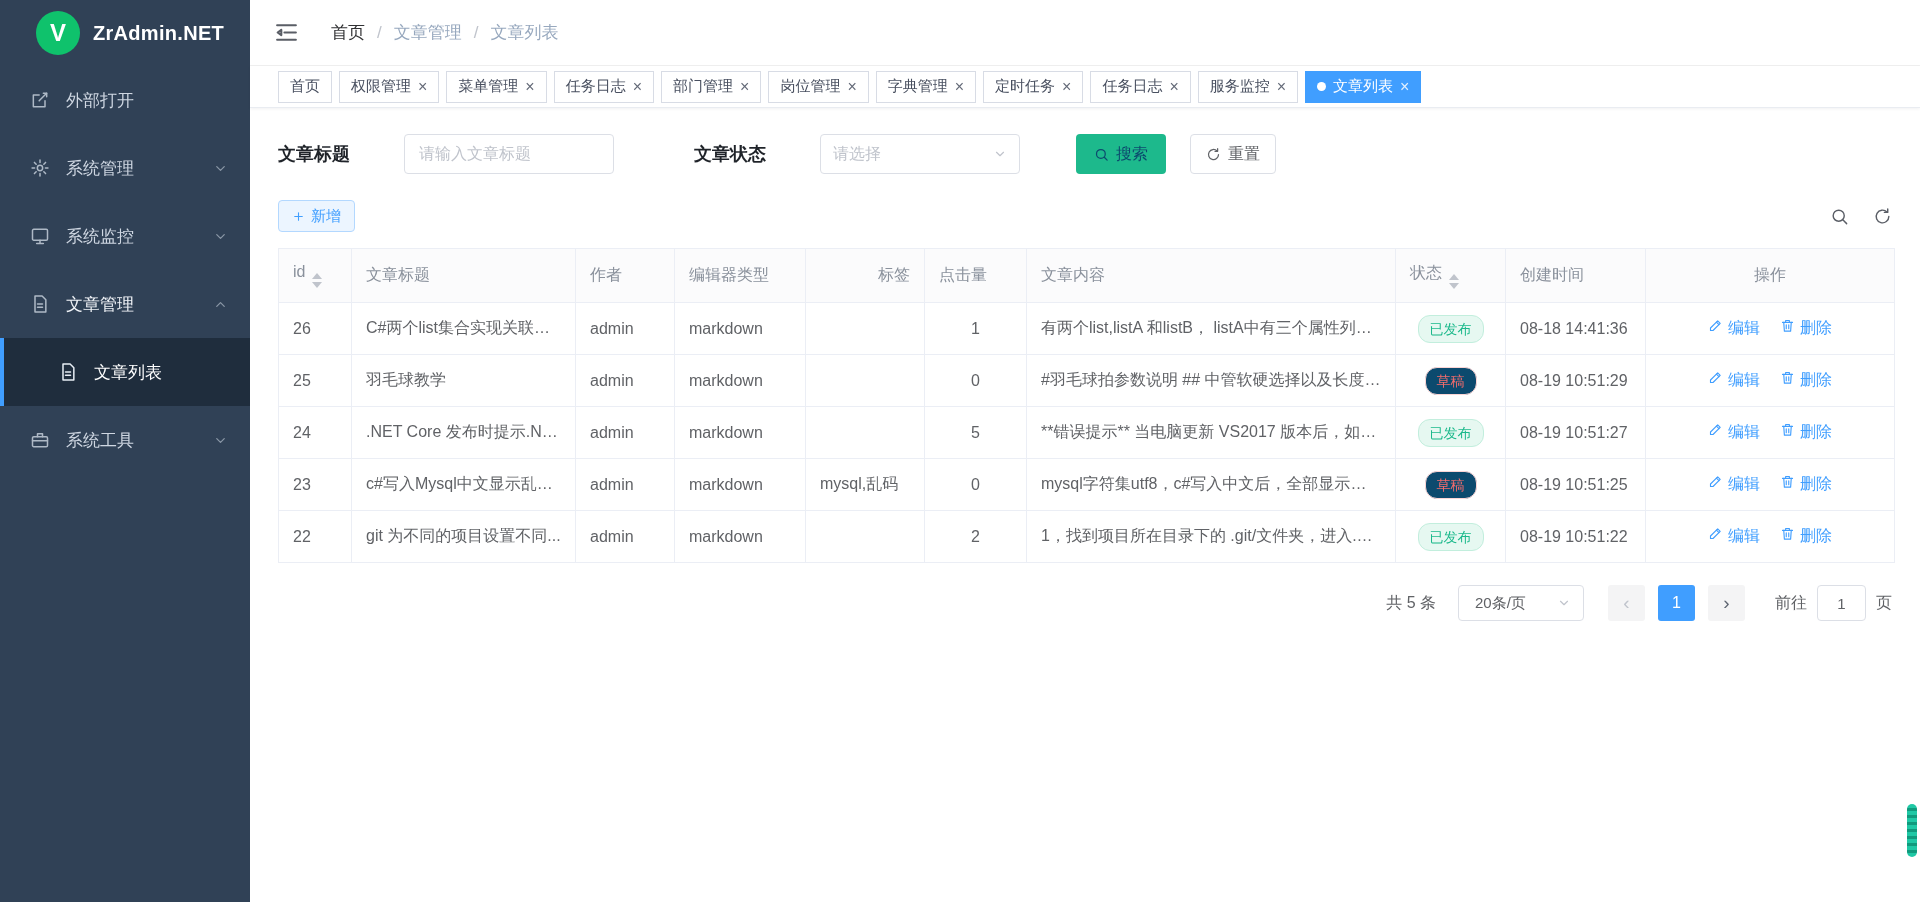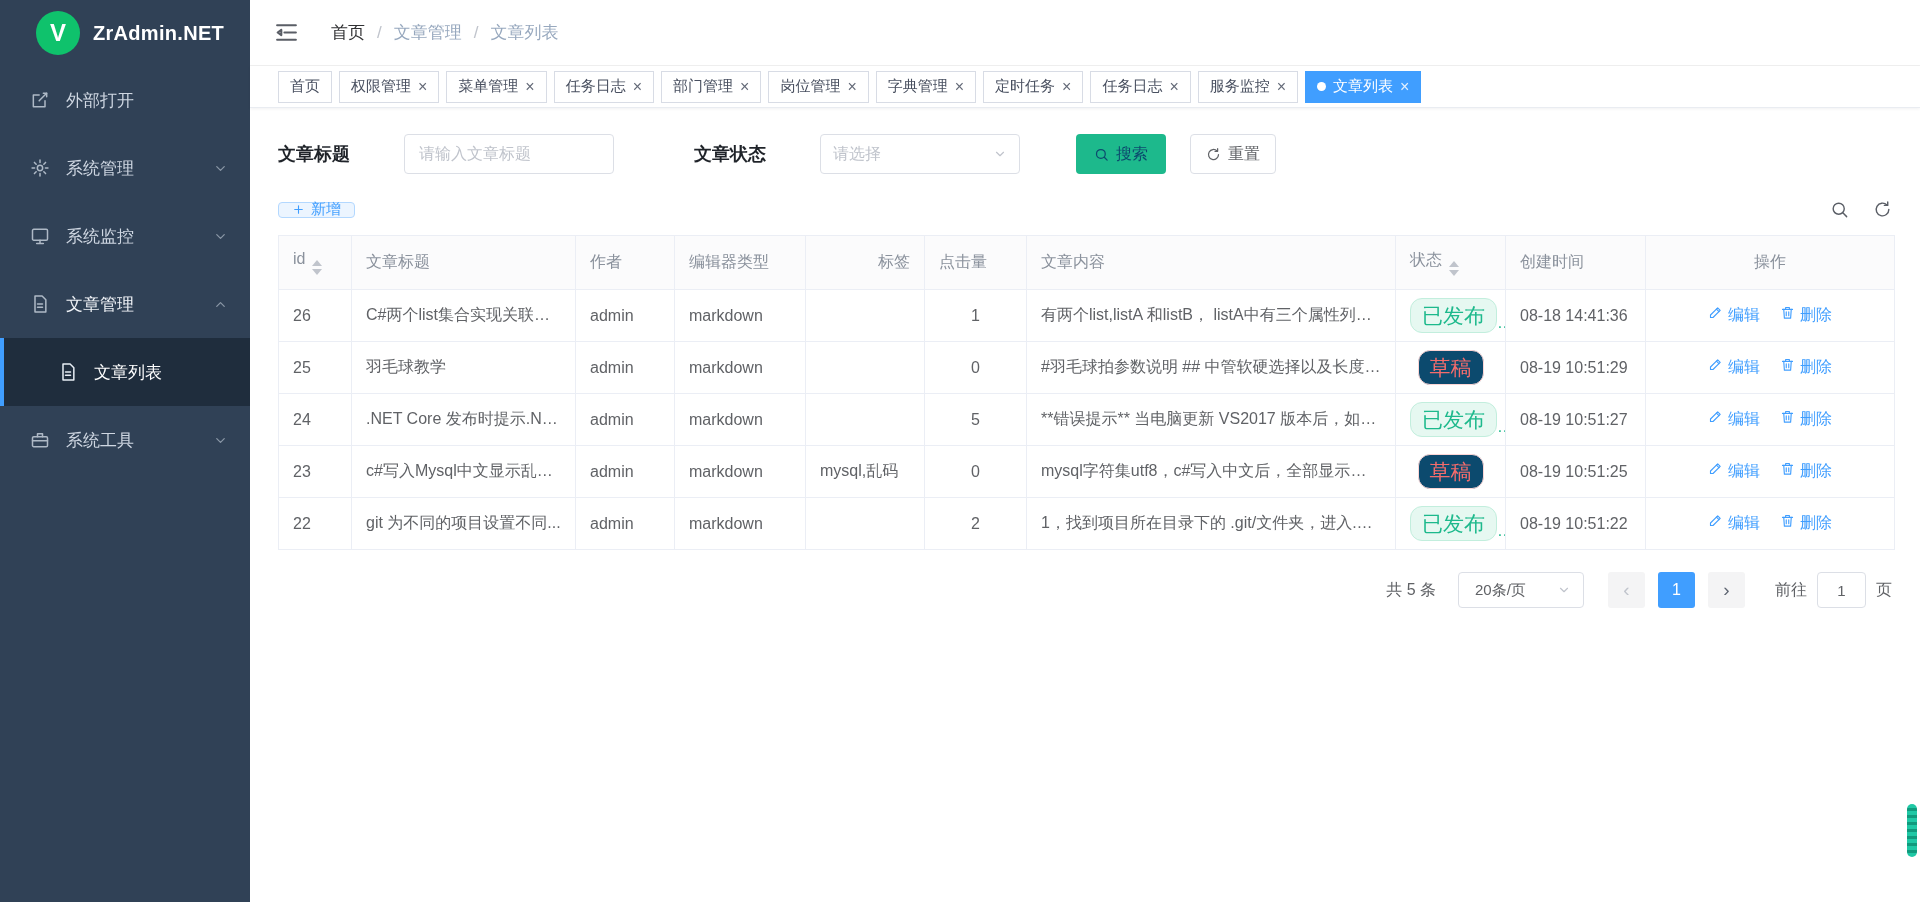--- a/index.html
+++ b/index.html
@@ -61,34 +61,34 @@
   .text-input::placeholder{color:#c0c4cc;}
   .select{width:200px;height:40px;border:1px solid #dcdfe6;border-radius:4px;display:flex;align-items:center;padding:0 12px;color:#c0c4cc;font-size:16px;margin-right:56px;cursor:pointer;background:#fff;}
   .sel-caret{margin-left:auto;color:#c0c4cc;display:flex;}
   .sel-caret svg{width:14px;height:14px;}
   .btn{height:40px;border-radius:4px;font-size:16px;display:inline-flex;align-items:center;gap:7px;cursor:pointer;}
   .btn svg{width:15px;height:15px;}
   .btn-search{background:#1db98c;color:#0c4a6e;padding:0 18px;margin-right:24px;border:none;justify-content:flex-end;}
   .btn-reset{background:#fff;border:1px solid #dcdfe6;color:#606266;padding:0 15px;}
 
   .toolbar{margin-top:26px;display:flex;align-items:center;}
-  .btn-add{height:16px;padding:0 13px;background:#ecf5ff;border:1px solid #b3d8ff;color:#409eff;border-radius:4px;font-size:15px;display:inline-flex;align-items:center;gap:6px;cursor:pointer;}
+  .btn-add{height:32px;padding:0 13px;background:#ecf5ff;border:1px solid #b3d8ff;color:#409eff;border-radius:4px;font-size:15px;display:inline-flex;align-items:center;gap:6px;cursor:pointer;}
   .btn-add svg{width:13px;height:13px;}
   .toolbar-right{margin-left:auto;display:flex;gap:24px;color:#5f6672;}
   .toolbar-right .nav-icon svg{width:19px;height:19px;stroke-width:1.8;}
 
   
   .data-table{width:100%;border-collapse:collapse;table-layout:fixed;margin-top:16px;font-size:16px;}
   .data-table th,.data-table td{border:1px solid #ebeef5;padding:0 14px;overflow:hidden;white-space:nowrap;text-overflow:ellipsis;}
   .data-table th{height:54px;font-weight:400;color:#8a919c;background:#fbfbfc;text-align:left;}
   .data-table td{height:52px;color:#606266;background:#fff;}
   .sort-caret{display:inline-flex;flex-direction:column;margin-left:7px;vertical-align:-2px;cursor:pointer;}
   .sc-up{width:0;height:0;border-left:5px solid transparent;border-right:5px solid transparent;border-bottom:6px solid #c0c4cc;margin-bottom:3px;}
   .sc-down{width:0;height:0;border-left:5px solid transparent;border-right:5px solid transparent;border-top:6px solid #c0c4cc;}
-  .badge{display:inline-block;padding:6px 11px;border-radius:12px;font-size:21px;line-height:1;}
+  .badge{display:inline-block;padding:6px 11px;border-radius:12px;font-size:14px;line-height:1;}
   .badge.success{color:#1db98c;background:#e6f8f1;border:1px solid #c2eedd;}
   .badge.danger{color:#f56c6c;background:#0c4a6e;border:1px solid #fbd5d5;}
   .link{color:#409eff;display:inline-flex;gap:5px;font-size:16px;cursor:pointer;text-decoration:none;}
   .link svg{width:15px;height:15px;stroke-width:1.8;}
   .link + .link{margin-left:20px;}
 
   
   .pagination{display:flex;align-items:center;justify-content:flex-end;margin-top:22px;font-size:16px;color:#606266;}
   .pg-total{margin-right:22px;}
   .page-size{width:126px;height:36px;border:1px solid #dcdfe6;border-radius:4px;display:flex;align-items:center;padding:0 12px 0 16px;gap:8px;color:#606266;font-size:15px;cursor:pointer;margin-right:24px;background:#fff;}

